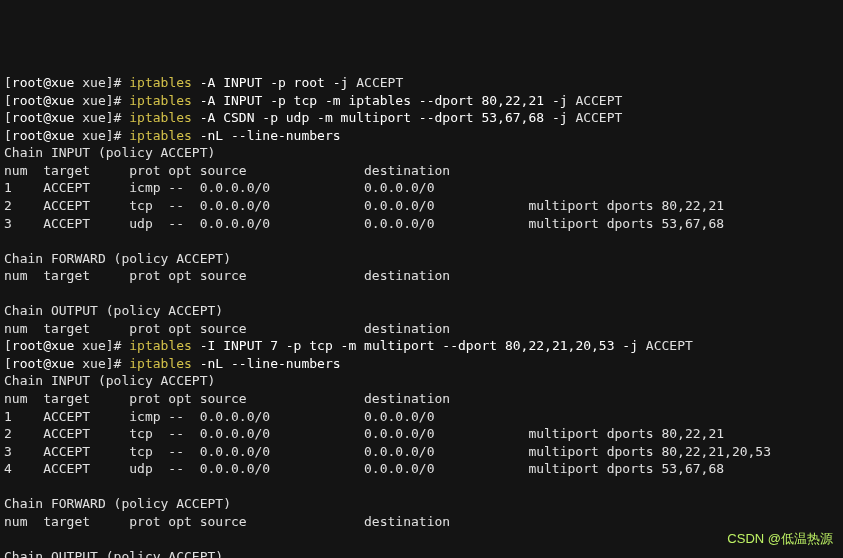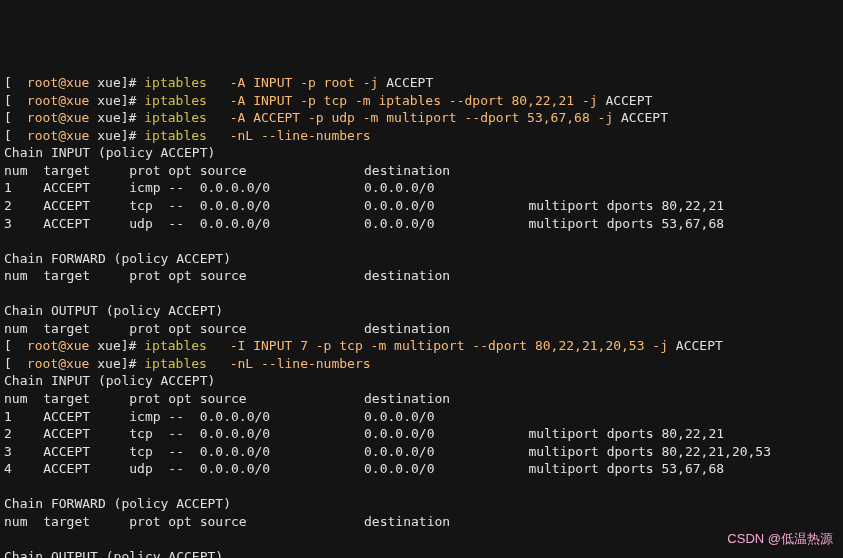--- a/index.html
+++ b/index.html
@@ -10,39 +10,39 @@
     font-size: 13px;
     line-height: 1.35;
     padding: 4px;
     width: 843px;
     height: 558px;
     position: relative;
     white-space: pre;
     overflow: hidden;
   }
   .white { color: #e0e0e0; }
-  .red { color: #fdba74; margin-left: 15px; }
+  .red { color: #ffffff; }
   .yellow { color: #d4c24a; margin-top: 34px; }
   .watermark {
     position: absolute;
     right: 10px;
     bottom: 10px;
-    color: #f9a8d4;
+    color: #bef264;
     font-size: 13px;
     font-family: sans-serif;
   }
 </style>
 </head>
 <body>
 
 
 
 <div><span class="white">[</span><span class="red">root@xue</span><span class="white"> </span><span class="white">xue</span><span class="white">]# </span><span class="yellow">iptables</span><span class="red"> -A INPUT -p root -j</span><span class="white"> ACCEPT</span>
 <span class="white">[</span><span class="red">root@xue</span><span class="white"> </span><span class="white">xue</span><span class="white">]# </span><span class="yellow">iptables</span><span class="red"> -A INPUT -p tcp -m iptables --dport 80,22,21 -j</span><span class="white"> ACCEPT</span>
-<span class="white">[</span><span class="red">root@xue</span><span class="white"> </span><span class="white">xue</span><span class="white">]# </span><span class="yellow">iptables</span><span class="red"> -A ACCEPT -p udp -m multiport --dport 53,67,68 -j</span><span class="white"> ACCEPT</span>
+<span class="white">[</span><span class="red">root@xue</span><span class="white"> </span><span class="white">xue</span><span class="white">]# </span><span class="yellow">iptables</span><span class="red"> -A CSDN -p udp -m multiport --dport 53,67,68 -j</span><span class="white"> ACCEPT</span>
 <span class="white">[</span><span class="red">root@xue</span><span class="white"> </span><span class="white">xue</span><span class="white">]# </span><span class="yellow">iptables</span><span class="red"> -nL --line-numbers</span>
 <span class="white">Chain INPUT (policy ACCEPT)</span>
 <span class="white">num  target     prot opt source               destination</span>
 <span class="white">1    ACCEPT     icmp --  0.0.0.0/0            0.0.0.0/0</span>
 <span class="white">2    ACCEPT     tcp  --  0.0.0.0/0            0.0.0.0/0            multiport dports 80,22,21</span>
 <span class="white">3    ACCEPT     udp  --  0.0.0.0/0            0.0.0.0/0            multiport dports 53,67,68</span>
 
 <span class="white">Chain FORWARD (policy ACCEPT)</span>
 <span class="white">num  target     prot opt source               destination</span>
 

